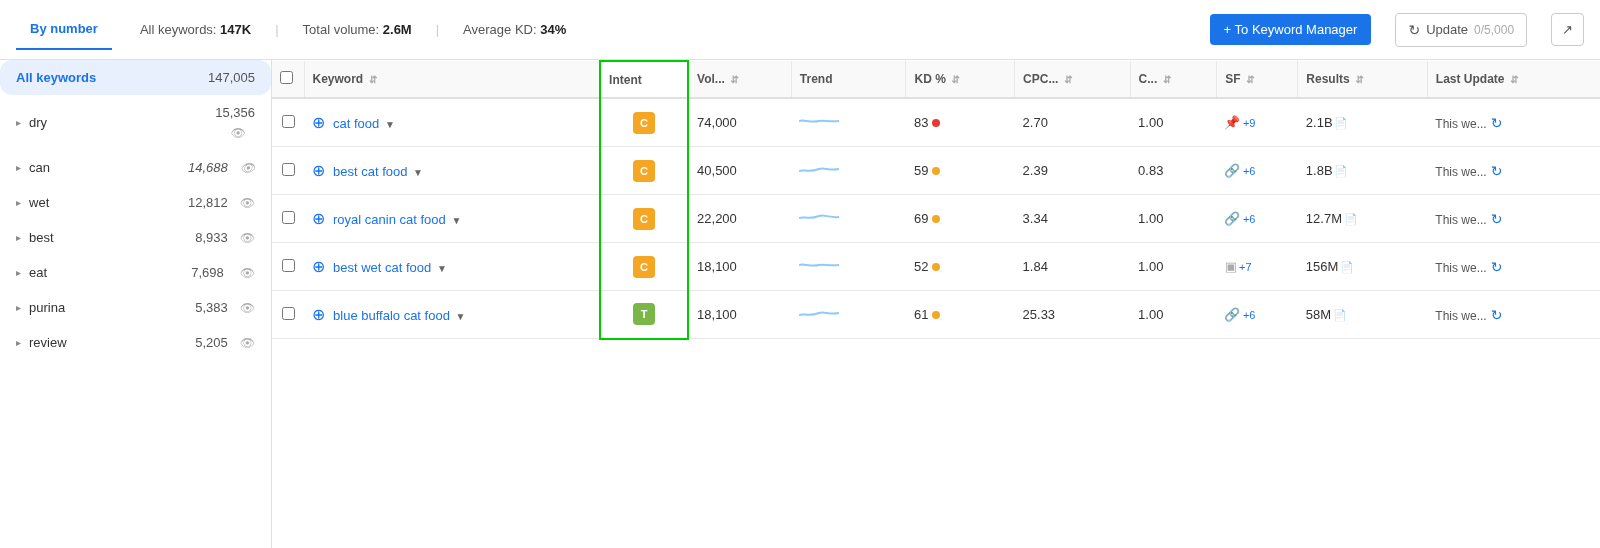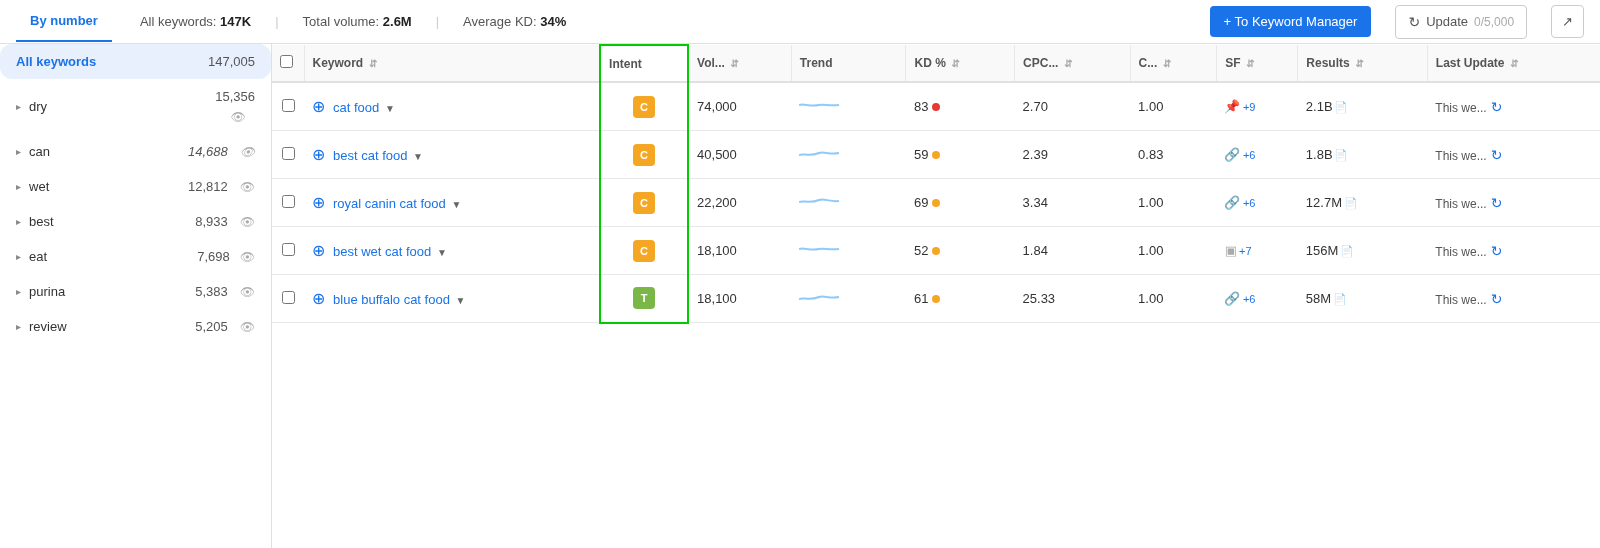--- a/index.html
+++ b/index.html
@@ -1,20 +1,20 @@
 <!DOCTYPE html>
 <html><head>
   <meta charset="utf-8">
   <style>
     * { box-sizing: border-box; margin: 0; padding: 0; }
     body { font-family: Arial, sans-serif; font-size: 13px; background: #fff; color: #333; }
 
     .top-bar {
       display: flex; align-items: center; padding: 0 16px;
-      height: 44px; border-bottom: 1px solid #e0e0e0;
+      height: 60px; border-bottom: 1px solid #e0e0e0;
       gap: 24px;
     }
     .tab-group { display: flex; gap: 0; }
     .tab {
       padding: 12px 14px; cursor: pointer; font-size: 13px;
       color: #555; border-bottom: 2px solid transparent;
     }
     .tab.active { color: #1a73e8; border-bottom: 2px solid #1a73e8; font-weight: 600; }
     .stat-group { display: flex; align-items: center; gap: 24px; margin-left: 4px; }
     .stat { font-size: 13px; color: #555; }
@@ -194,21 +194,21 @@
       <div style="display:flex;align-items:center;gap:6px;">
         <span class="count">8,933</span>
         <span class="eye-icon">👁</span>
       </div>
     </div>
       <div class="sidebar-item">
       <div class="left">
         <span class="chevron">▸</span>
         <span class="label">eat</span>
       </div>
-      <div style="display:flex;align-items:center;gap:4px;">
+      <div style="display:flex;align-items:center;gap:10px;">
         <span class="count">7,698</span>
         <span class="eye-icon">👁</span>
       </div>
     </div>
       <div class="sidebar-item">
       <div class="left">
         <span class="chevron">▸</span>
         <span class="label">purina</span>
       </div>
       <div style="display:flex;align-items:center;gap:6px;">

